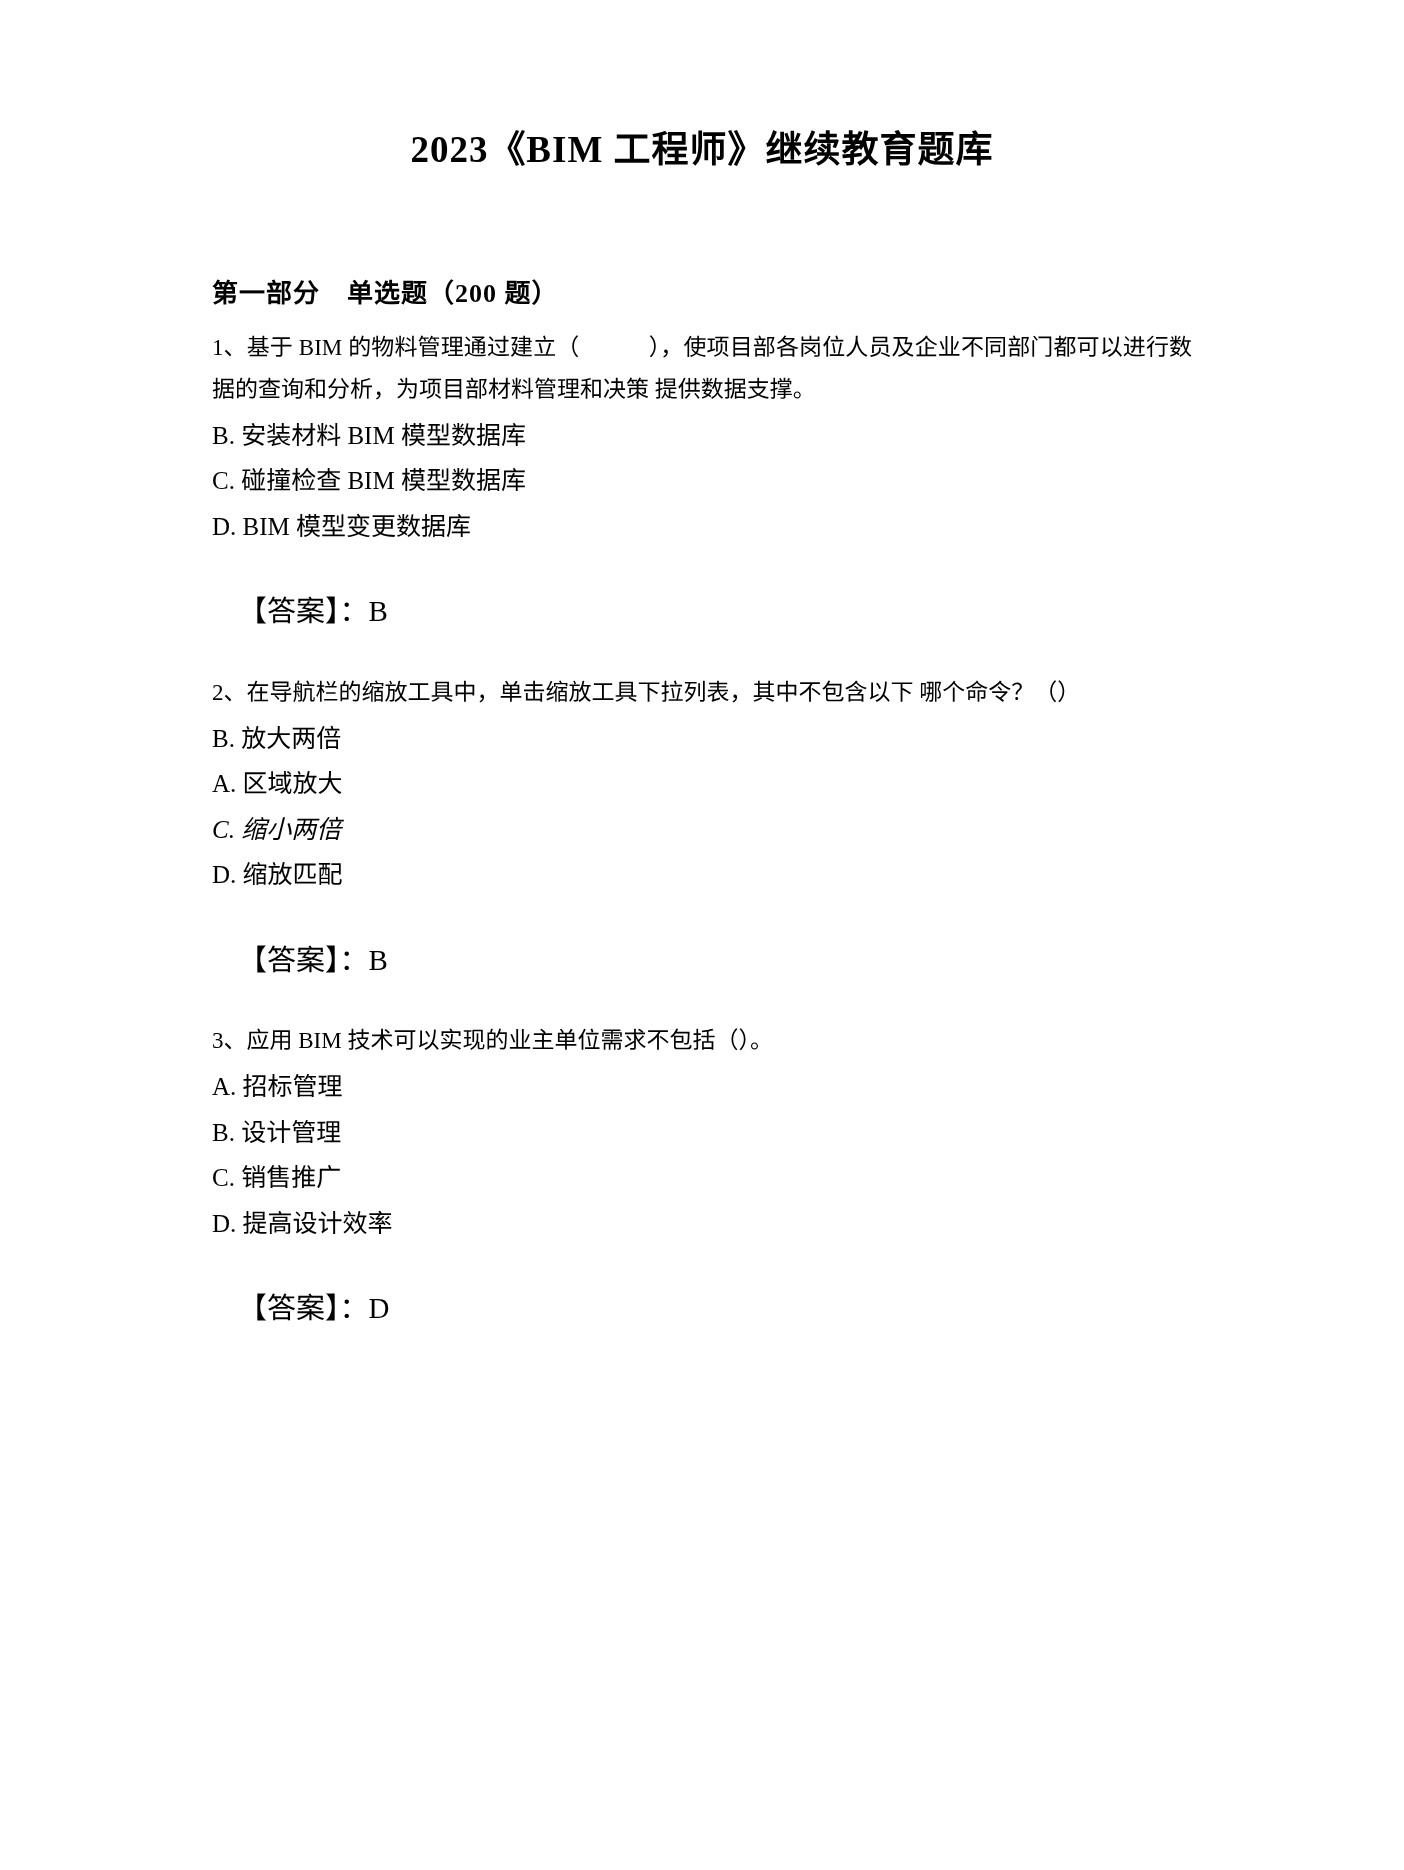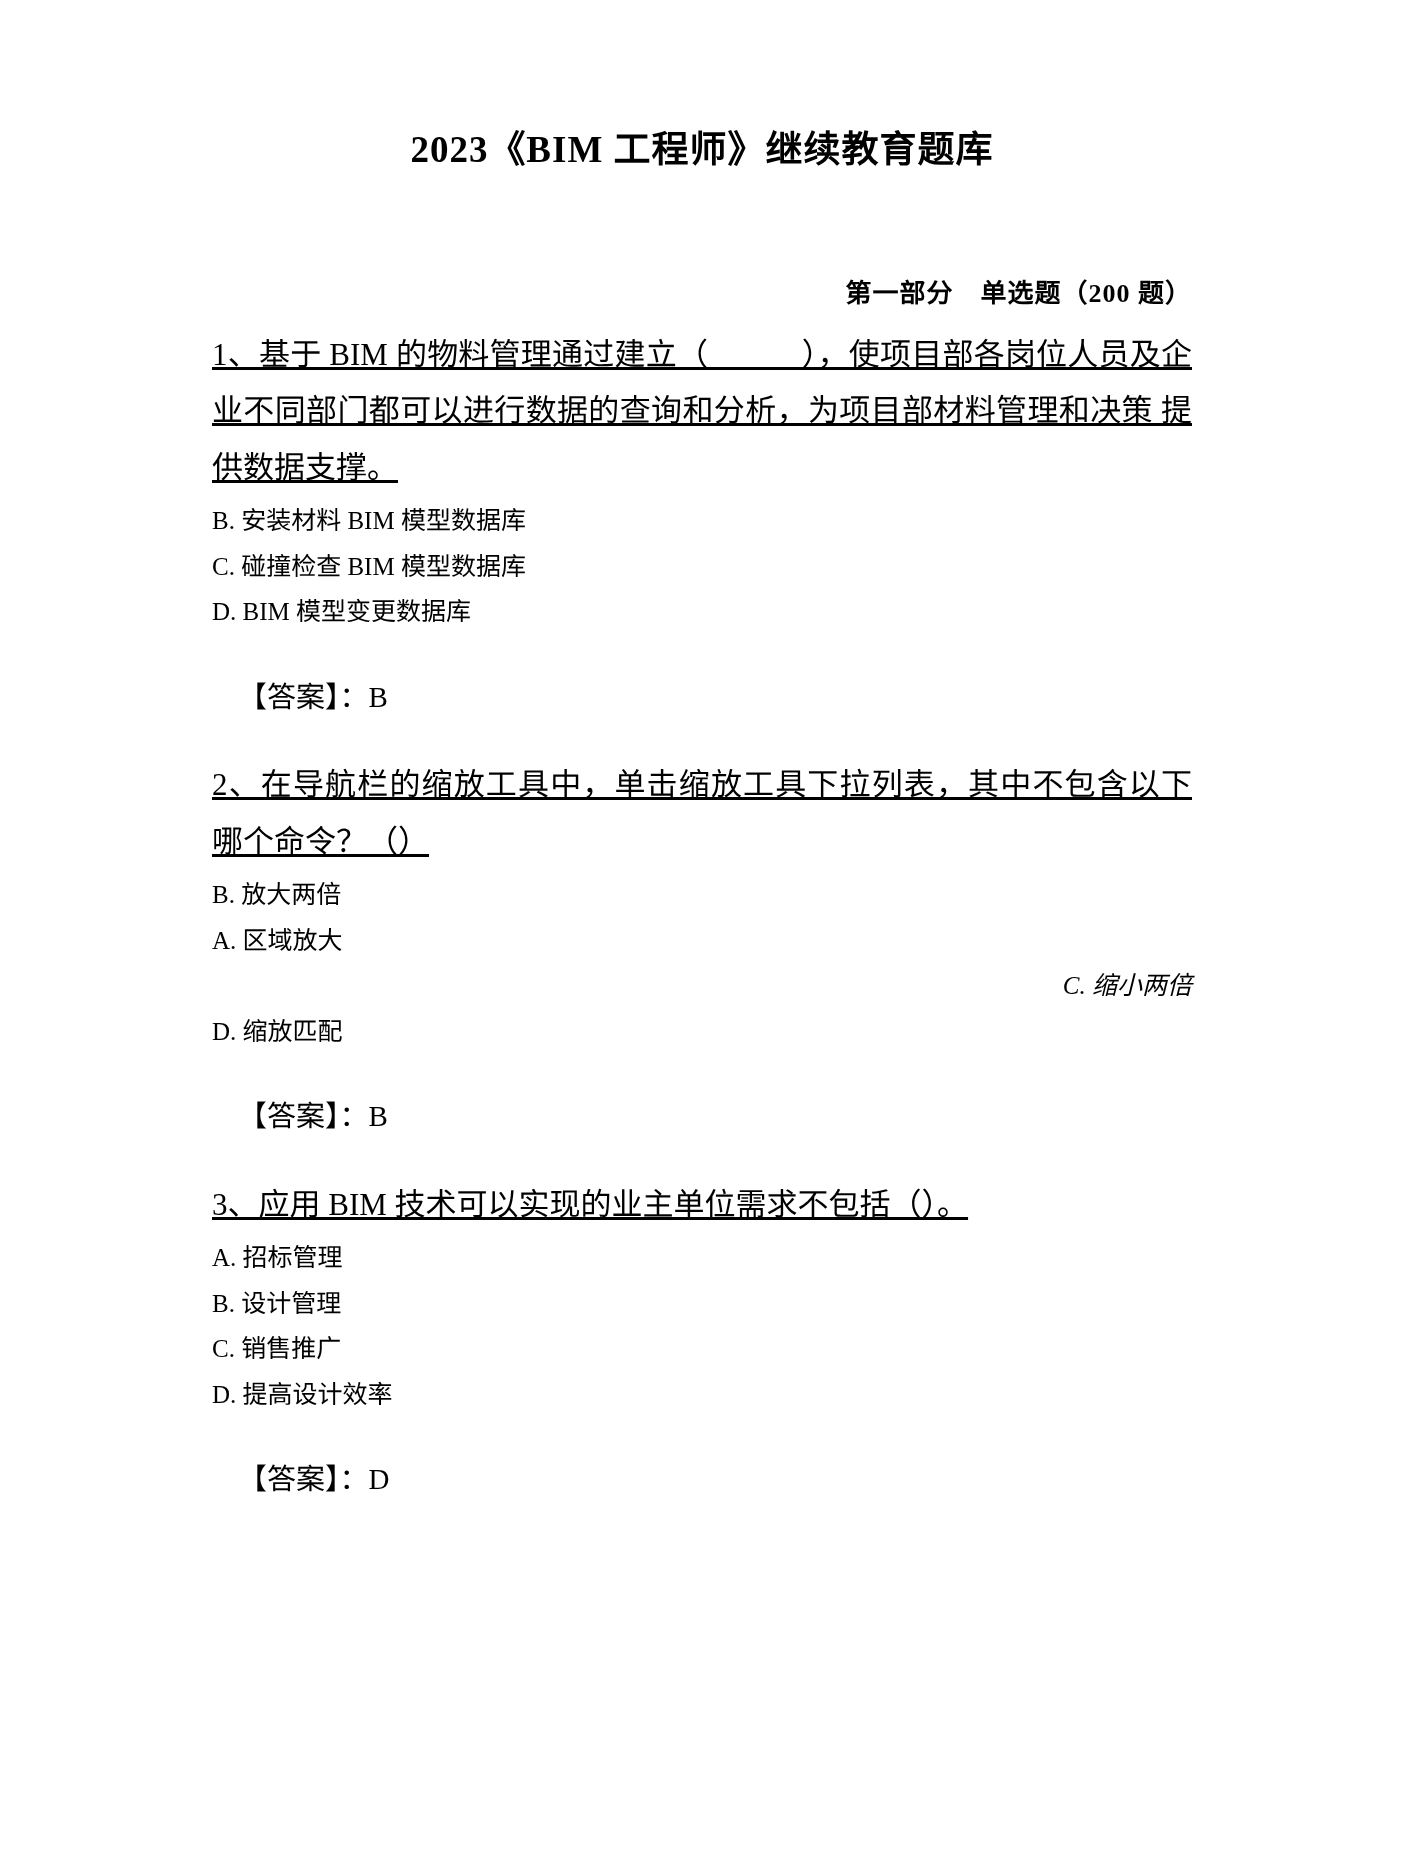--- a/index.html
+++ b/index.html
@@ -20,44 +20,42 @@
   }
   .doc-title {
     text-align: center;
     font-size: 37px;
     font-weight: bold;
     letter-spacing: 1px;
     margin: 0 0 96px 0;
     line-height: 1.4;
   }
   .section-heading {
-    text-align: right;
+    text-align: left;
     font-size: 26px;
     font-weight: bold;
     margin: 0 0 18px 0;
     letter-spacing: 1px;
   }
   .q-block {
     margin: 0 0 10px 0;
   }
   .q-stem {
-    font-size: 31px;
+    font-size: 23px;
     line-height: 1.82;
     text-align: justify;
     margin: 0 0 2px 0;
-    text-decoration: underline;
   }
   .q-option {
     font-size: 25px;
     line-height: 1.82;
     margin: 0;
   }
   .q-option.italic {
     font-style: italic;
-    text-align: right;
   }
   .answer-line {
     font-size: 29px;
     line-height: 1.82;
     margin: 36px 0 34px 0;
     padding-left: 26px;
   }
 </style>
 </head>
 <body>

